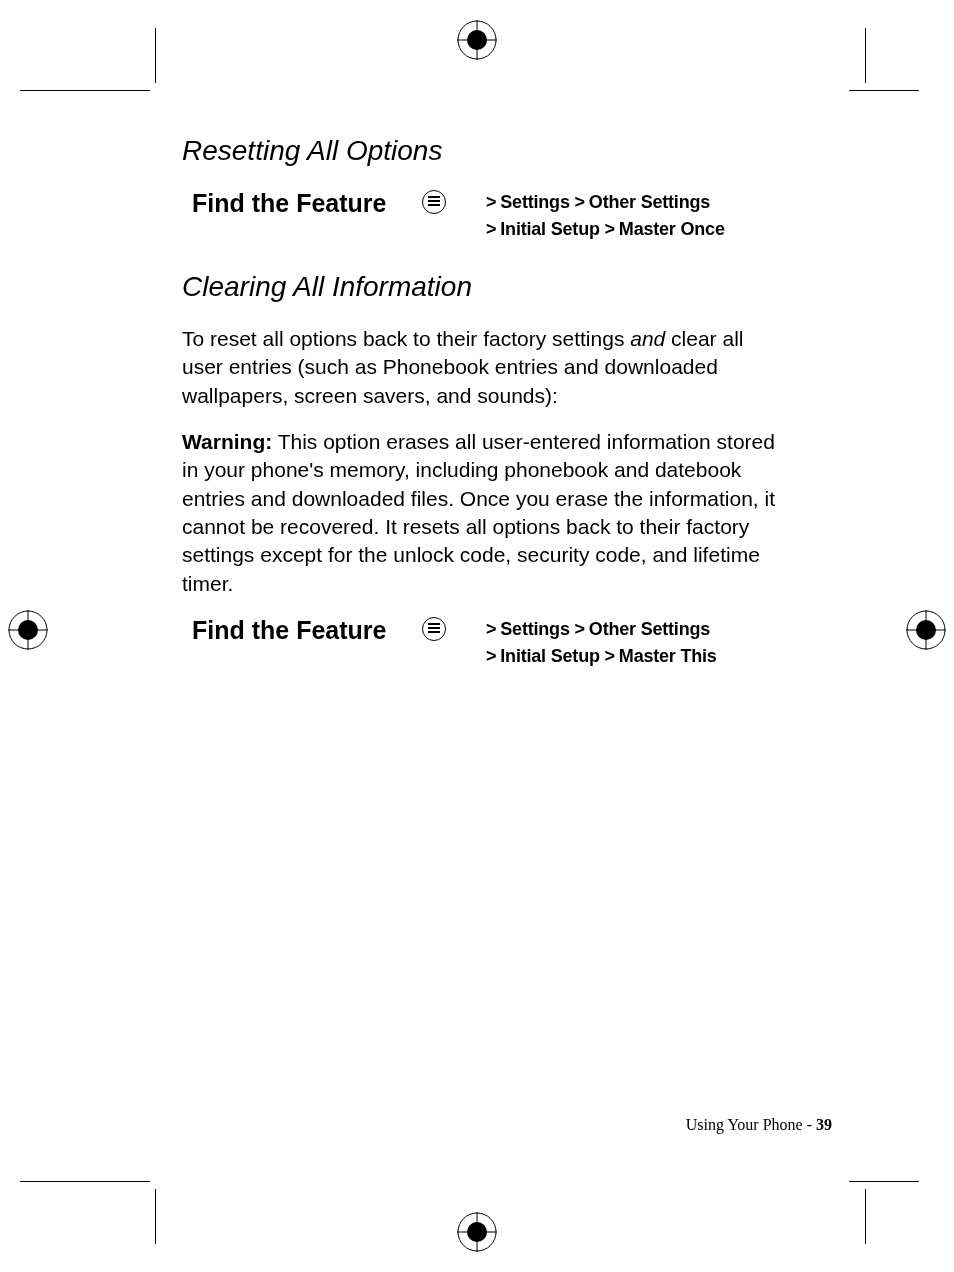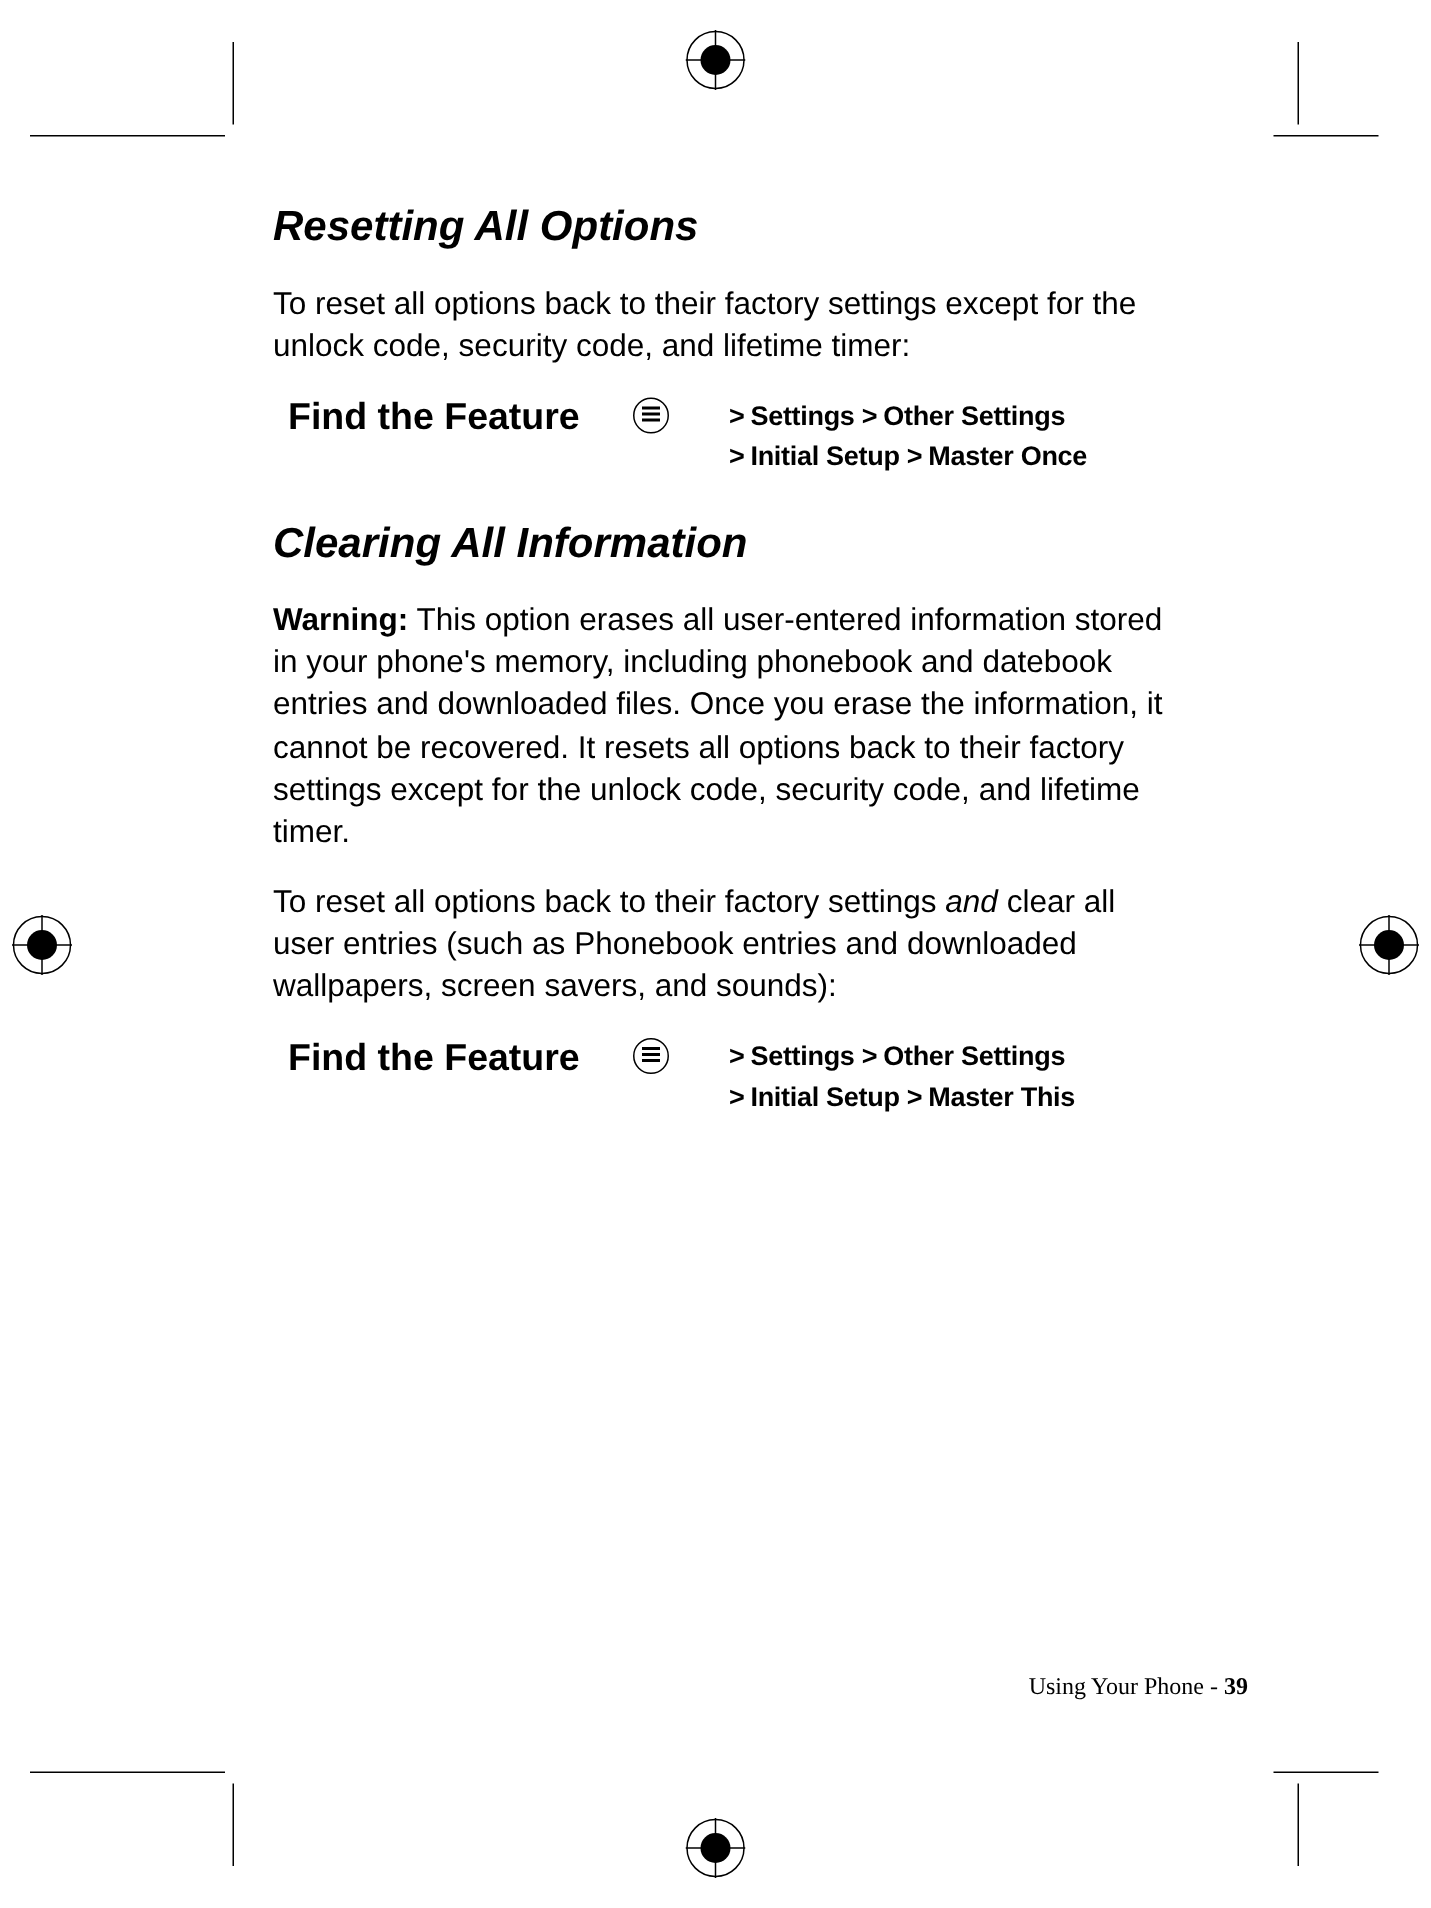--- a/index.html
+++ b/index.html
@@ -13,21 +13,21 @@
     position: relative;
   }
   .page {
     position: absolute;
     left: 182px;
     top: 135px;
     width: 608px;
   }
   h2.section {
     font-style: italic;
-    font-weight: bold;
+    font-weight: normal;
     font-size: 28px;
     margin: 0 0 22px 0;
   }
   p.body {
     font-size: 21px;
     line-height: 1.35;
     margin: 0 0 18px 0;
   }
   .feature-row {
     display: flex;
@@ -145,39 +145,38 @@
 <div class="crop crop-h crop-tr-h"></div>
 <div class="crop crop-v crop-tr-v"></div>
 <div class="crop crop-h crop-bl-h"></div>
 <div class="crop crop-v crop-bl-v"></div>
 <div class="crop crop-h crop-br-h"></div>
 <div class="crop crop-v crop-br-v"></div>
 
 <div class="page">
 
   <h2 class="section">Resetting All Options</h2>
-  <p class="body">To reset all options back to their factory settings except for the unlock code, security code, and lifetime timer:</p>
 
   <div class="feature-row">
     <div class="feature-label">Find the Feature</div>
     <span class="menu-icon"></span>
     <div class="feature-path">
       <span class="gt">&gt;</span><span>Settings</span>
       <span class="gt"> &gt;</span><span>Other Settings</span><br>
       <span class="gt">&gt;</span><span>Initial Setup</span>
       <span class="gt"> &gt;</span><span>Master Once</span>
     </div>
   </div>
 
   <h2 class="section">Clearing All Information</h2>
   <p class="body">
-    <span class="bold">Warning:</span><span> This option erases all user-entered information stored in your phone's memory, including phonebook and datebook entries and downloaded files. Once you erase the information, it cannot be recovered. It resets all options back to their factory settings except for the unlock code, security code, and lifetime timer.</span>
+    <span>To reset all options back to their factory settings </span><span class="italic">and</span><span> clear all user entries (such as Phonebook entries and downloaded wallpapers, screen savers, and sounds):</span>
   </p>
   <p class="body">
-    <span>To reset all options back to their factory settings </span><span class="italic">and</span><span> clear all user entries (such as Phonebook entries and downloaded wallpapers, screen savers, and sounds):</span>
+    <span class="bold">Warning:</span><span> This option erases all user-entered information stored in your phone's memory, including phonebook and datebook entries and downloaded files. Once you erase the information, it cannot be recovered. It resets all options back to their factory settings except for the unlock code, security code, and lifetime timer.</span>
   </p>
 
   <div class="feature-row">
     <div class="feature-label">Find the Feature</div>
     <span class="menu-icon"></span>
     <div class="feature-path">
       <span class="gt">&gt;</span><span>Settings</span>
       <span class="gt"> &gt;</span><span>Other Settings</span><br>
       <span class="gt">&gt;</span><span>Initial Setup</span>
       <span class="gt"> &gt;</span><span>Master This</span>

